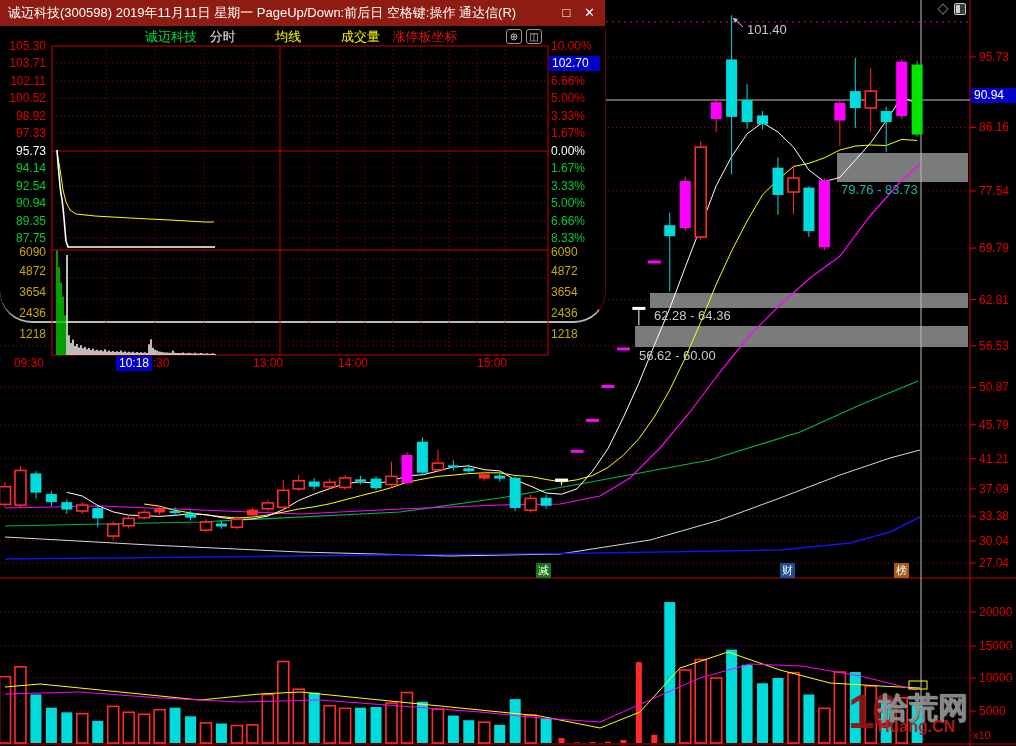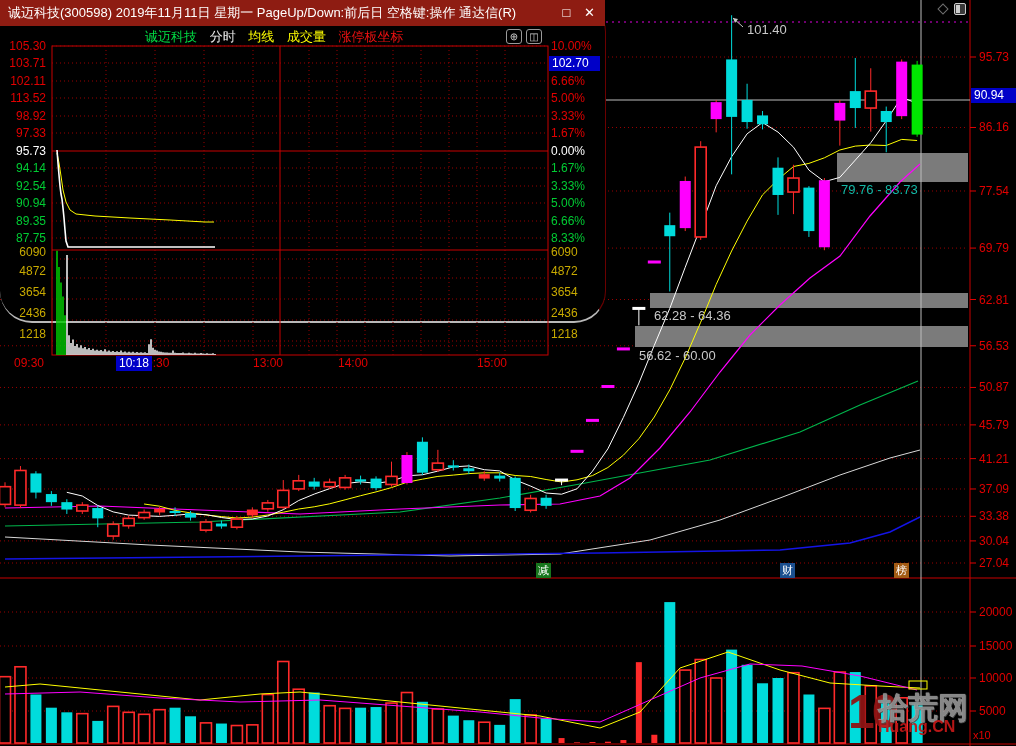--- a/index.html
+++ b/index.html
@@ -18,21 +18,21 @@
   #inset { position:absolute; left:0; top:0; width:606px; height:323px; background:#000;
            border-right:1px solid #6b0000; border-bottom:2px solid #b9b9b9; z-index:20;border-radius:32px; }
   #inset-titlebar { position:absolute; left:0; top:0; width:100%; height:26px;
                     background:#8e1c12; color:#fff; font-size:13px; line-height:26px;
                     padding-left:8px; }
   #inset-titlebar .winbtns { position:absolute; right:10px; top:0; font-size:13px; color:#fff; }
   #inset-titlebar .winbtns span { margin-left:10px; cursor:pointer; }
   #inset-header { position:absolute; left:145px; top:27px; height:19px; font-size:13px;
                   line-height:19px; white-space:nowrap; }
   #inset-header span { margin-right:9px;text-align:center; }
-  .t-green { color:#00dd44; } .t-white { color:#eeeeee;margin-top:16px; } .t-yellow { color:#ffff00; }
+  .t-green { color:#00dd44; } .t-white { color:#eeeeee;margin-top:16px; } .t-yellow { color:#ffff00;margin-left:27px; }
   .t-red { color:#ee1111; }
   .mini-btn { position:absolute; top:29px; width:16px; height:15px; border:1px solid #9a9a9a;
               border-radius:3px; color:#cfcfcf; font-size:10px; line-height:13px;
               text-align:center; cursor:pointer; }
   
   .diamond { position:absolute; left:939px; top:5px; width:8px; height:8px;
              border:1px solid #6e6e6e; transform:rotate(45deg); }
   .paneicon { position:absolute; left:954px; top:3px; width:12px; height:12px;
               border:1px solid #cdcdcd; border-radius:2px; background:#3a3a3a; }
   .paneicon::after { content:""; position:absolute; left:1px; top:1px; width:4px; height:8px;
@@ -448,21 +448,21 @@
       <line x1="211" y1="353.79313" x2="211" y2="355" stroke="#ececec" stroke-width="1.6"></line>
       <line x1="213" y1="353.362105" x2="213" y2="355" stroke="#ececec" stroke-width="1.6"></line>
       <line x1="215" y1="353.96554" x2="215" y2="355" stroke="#ececec" stroke-width="1.6"></line>
       <polyline points="57,153 59,163 61,176 63,190 66,202 70,210 76,214 95,216 130,218 170,220 205,222 214,222" fill="none" stroke="#ffff00" stroke-width="1"></polyline>
       <polyline points="57,150 58,163 59,175 60,186 61,194 62,199 63,208 64,218 65,230 66,241 68,247 80,247 120,247 215,247" fill="none" stroke="#ffffff" stroke-width="1.6"></polyline>
     </svg>
   <div id="inset-labels" class="abs" style="left:0;top:0;width:606px;height:372px;pointer-events:none">
       <div class="lbl " style="left: 0px; top: 39px;;width:46px;text-align:right">105.30</div>
       <div class="lbl " style="left: 0px; top: 56px;;width:46px;text-align:right">103.71</div>
       <div class="lbl " style="left: 0px; top: 74px;;width:46px;text-align:right">102.11</div>
-      <div class="lbl " style="left: 0px; top: 91px;;width:46px;text-align:right">113.52</div>
+      <div class="lbl " style="left: 0px; top: 91px;;width:46px;text-align:right">100.52</div>
       <div class="lbl " style="left: 0px; top: 109px;;width:46px;text-align:right">98.92</div>
       <div class="lbl " style="left: 0px; top: 126px;;width:46px;text-align:right">97.33</div>
       <div class="lbl w" style="left: 0px; top: 144px;;width:46px;text-align:right">95.73</div>
       <div class="lbl g" style="left: 0px; top: 161px;;width:46px;text-align:right">94.14</div>
       <div class="lbl g" style="left: 0px; top: 179px;;width:46px;text-align:right">92.54</div>
       <div class="lbl g" style="left: 0px; top: 196px;;width:46px;text-align:right">90.94</div>
       <div class="lbl g" style="left: 0px; top: 214px;;width:46px;text-align:right">89.35</div>
       <div class="lbl g" style="left: 0px; top: 231px;;width:46px;text-align:right">87.75</div>
       <div class="lbl " style="left: 551px; top: 39px;">10.00%</div>
       <div class="lbl " style="left: 551px; top: 74px;">6.66%</div>

